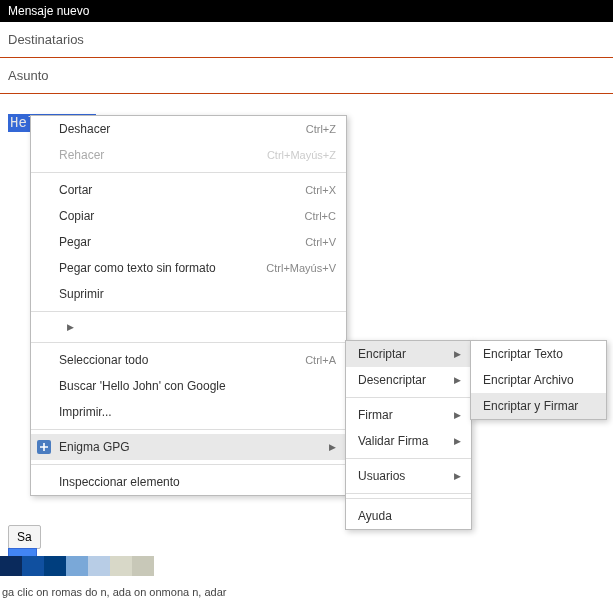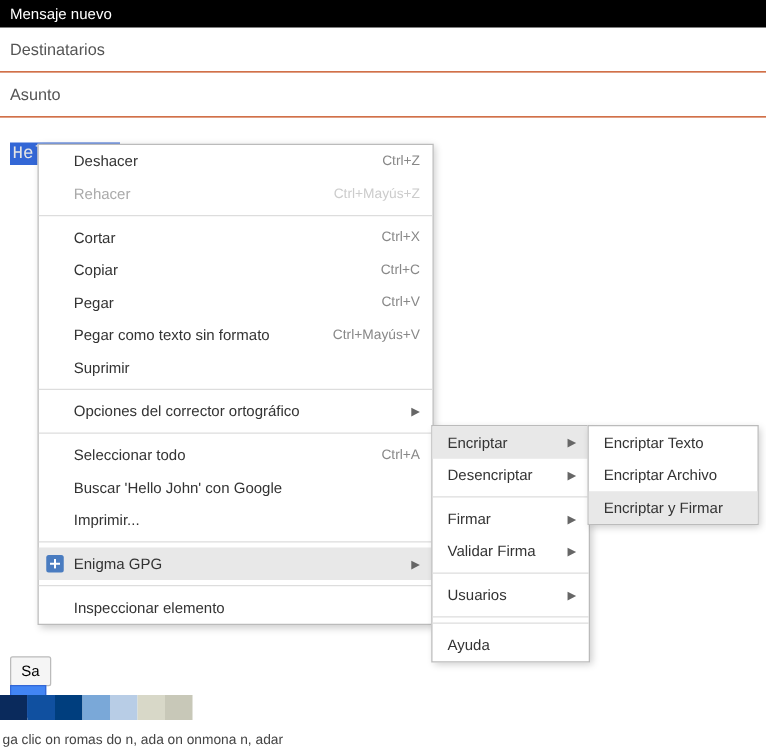--- a/index.html
+++ b/index.html
@@ -70,21 +70,20 @@
   </div>
   <div class="mi">
     <span class="lbl">Pegar como texto sin formato</span>
     <span class="sc">Ctrl+Mayús+V</span>
   </div>
   <div class="mi">
     <span class="lbl">Suprimir</span>
   </div>
   <div class="sep"></div>
   <div class="mi">
-    <span class="lbl">Opciones del corrector ortográfico</span>
     <span class="arr">▶</span>
   </div>
   <div class="sep"></div>
   <div class="mi">
     <span class="lbl">Seleccionar todo</span>
     <span class="sc">Ctrl+A</span>
   </div>
   <div class="mi">
     <span class="lbl">Buscar 'Hello John' con Google</span>
   </div>

